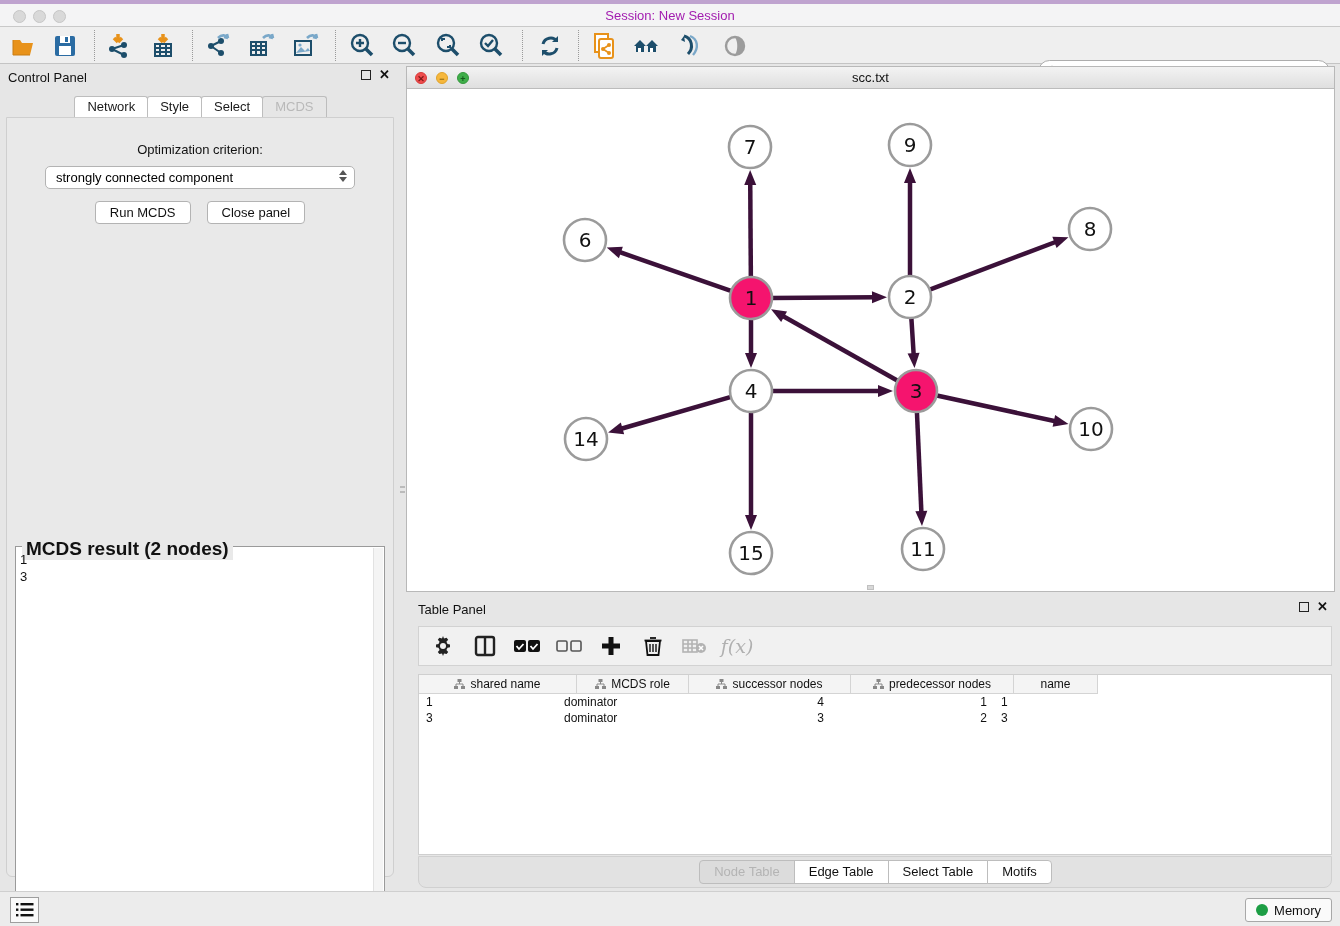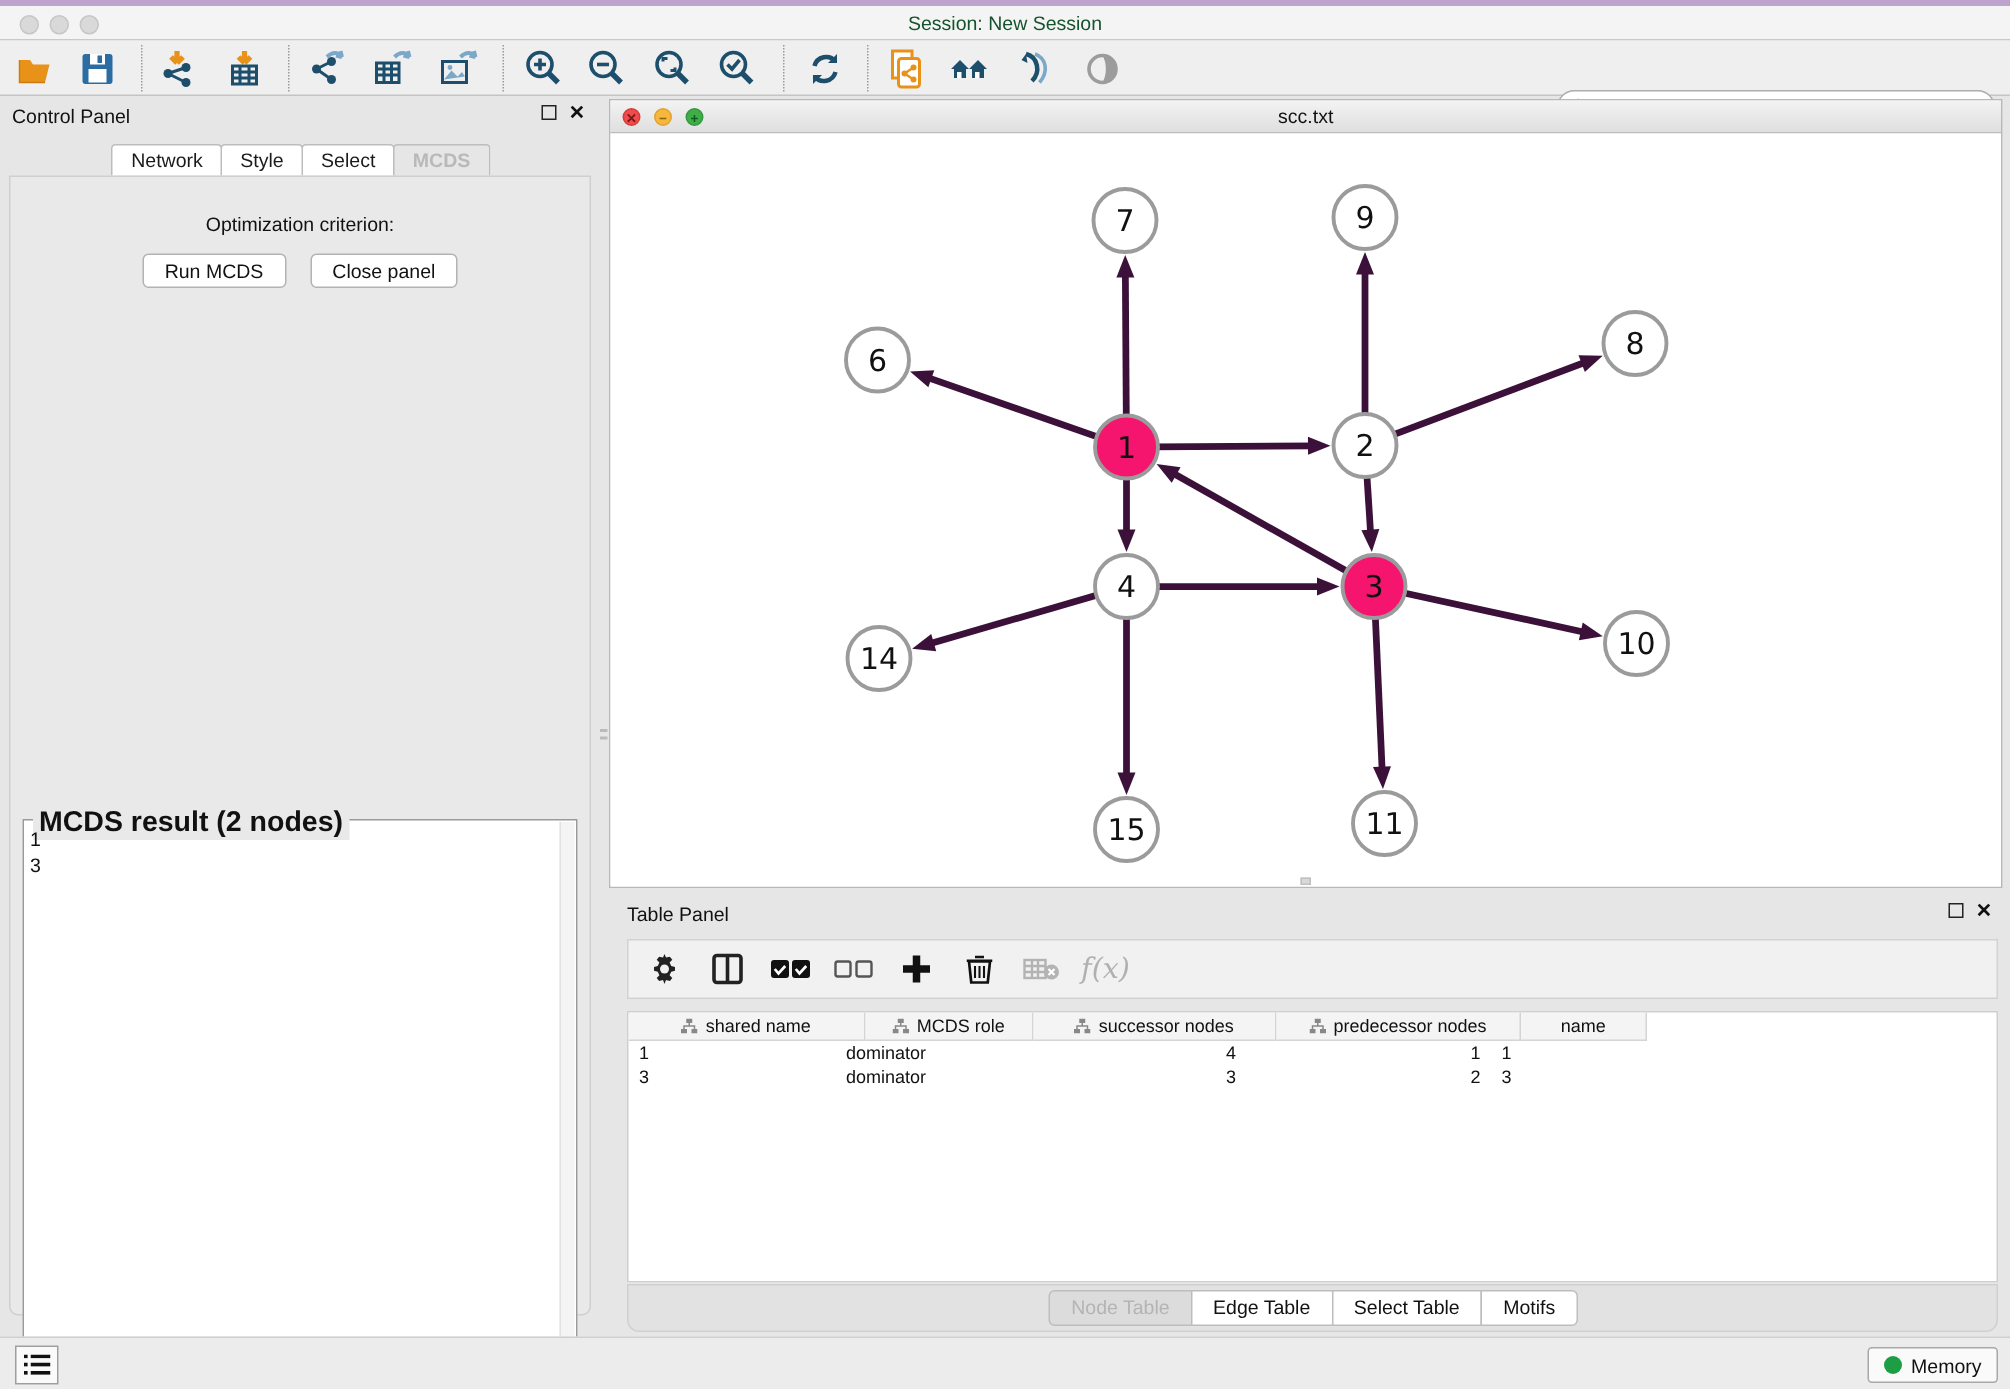--- a/index.html
+++ b/index.html
@@ -3,41 +3,41 @@
 <meta charset="utf-8">
 <style>
   * { margin:0; padding:0; box-sizing:border-box; }
   html,body { width:1340px; height:926px; }
   body { font-family:"Liberation Sans", sans-serif; background:#e6e6e6; position:relative; overflow:hidden; }
   .app { position:absolute; inset:0; background:#e6e6e6; }
 
   
   .top-strip { position:absolute; left:0; top:0; width:1340px; height:4px; background:#bfa3cf; }
   .titlebar { position:absolute; left:0; top:4px; width:1340px; height:23px; background:#f4f4f5; border-bottom:1px solid #c9c9c9; }
-  .titlebar .title { position:absolute; left:0; right:0; top:4px; text-align:center; font-size:13px; color:#14532d; }
+  .titlebar .title { position:absolute; left:0; right:0; top:4px; text-align:center; font-size:13px; color:#a21caf; }
   .tl { position:absolute; top:6px; width:13px; height:13px; border-radius:50%; }
   .tl.gray { background:#d9d9d9; border:1px solid #c6c6c6; }
   .tl1{left:13px;} .tl2{left:33px;} .tl3{left:53px;}
 
   
   .toolbar { position:absolute; left:0; top:27px; width:1340px; height:37px; background:#efefef; border-bottom:1px solid #c4c4c4; }
   .tb-icon { position:absolute; top:4px; width:30px; height:30px; display:flex; align-items:center; justify-content:center; cursor:pointer; }
   .tb-sep { position:absolute; top:3px; width:0; height:31px; border-left:1px dotted #9a9a9a; }
   .searchbox { position:absolute; left:1038px; top:33px; width:292px; height:23px; background:#fff; border:1px solid #adadad; border-radius:12px; display:flex; align-items:center; padding-left:7px; }
   .searchbox input { border:none; outline:none; flex:1; font-size:12px; background:transparent; margin-left:4px; }
 
   
   .control-panel { position:absolute; left:0; top:66px; width:400px; height:818px; }
   .panel-head { position:absolute; left:8px; top:4px; right:8px; height:18px; font-size:13px; color:#111; }
   .panel-btns { position:absolute; right:10px; top:4px; display:flex; gap:8px; align-items:center; }
   .float-box { width:10px; height:10px; border:1.6px solid #222; display:inline-block; }
   .close-x { font-size:13px; font-weight:bold; color:#111; line-height:10px; }
   .cp-tabs { position:absolute; left:0; top:30px; width:400px; height:21px; display:flex; justify-content:center; }
   .tab { border:1px solid #bdbdbd; border-bottom:none; background:#fff; font-size:13px; padding:2px 12px 3px; margin-right:-1px; border-radius:3px 3px 0 0; color:#1a1a1a; cursor:pointer; }
-  .tab.active { background:#e6e6e6; color:#b9b9b9;font-weight:bold; }
+  .tab.active { background:#e6e6e6; color:#b9b9b9; }
   .cp-content { position:absolute; left:6px; top:51px; width:388px; height:760px; background:#e9e9e9; border:1px solid #cfcfcf; border-radius:0 0 6px 6px; }
   .opt-label { text-align:center; margin-top:24px; font-size:13px; color:#111; }
   .dropdown { position:relative; margin:9px auto 0; width:310px; height:23px; background:#fff; border:1px solid #b3b3b3; border-radius:5px; font-size:13px; line-height:21px; padding-left:10px; cursor:pointer; }
   .dd-arrows { position:absolute; right:7px; top:3px; display:flex; flex-direction:column; gap:2px; }
   .dd-arrows i { width:0; height:0; border-left:4px solid transparent; border-right:4px solid transparent; display:block; }
   .dd-up { border-bottom:5px solid #555; }
   .dd-down { border-top:5px solid #555; }
   .btn-row { display:flex; justify-content:center; gap:16px; margin-top:12px; }
   .push-btn { background:#fff; border:1px solid #b3b3b3; border-radius:4px; font-size:13px; padding:3px 14px; cursor:pointer; color:#111; }
   .mcds-result { position:absolute; left:8px; top:428px; width:370px; height:376px; border:1px solid #9a9a9a; background:#fff; }
@@ -245,20 +245,27 @@
       <span class="close-x">✕</span>
     </div>
     <div class="cp-tabs">
         <div class="tab">Network</div>
         <div class="tab">Style</div>
         <div class="tab">Select</div>
         <div class="tab active">MCDS</div>
       </div>
     <div class="cp-content">
       <div class="opt-label">Optimization criterion:</div>
+      <div class="dropdown">
+        <span>strongly connected component</span>
+        <span class="dd-arrows">
+            <i class="dd-up"></i>
+            <i class="dd-down"></i>
+          </span>
+      </div>
       <div class="btn-row">
         <button class="push-btn">Run MCDS</button>
         <button class="push-btn">Close panel</button>
       </div>
       <div class="mcds-result">
         <div class="mcds-legend">MCDS result (2 nodes)</div>
         <div class="mcds-text">1
 3</div>
         <div class="mcds-scroll"></div>
       </div>

